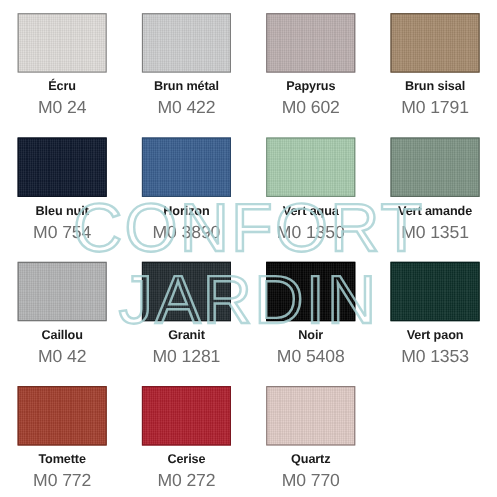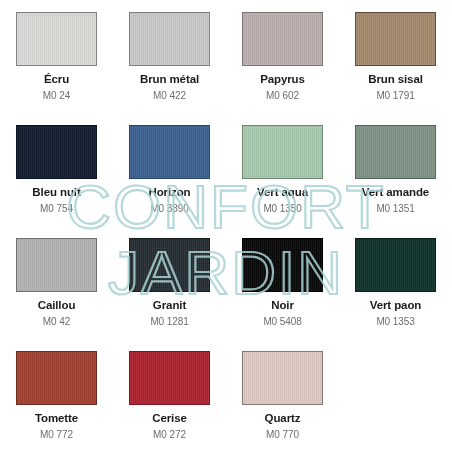--- a/index.html
+++ b/index.html
@@ -93,21 +93,21 @@
     font-weight: 700;
     color: #1b1b1b;
     line-height: 1.1;
     text-align: center;
     white-space: nowrap;
     letter-spacing: -0.1px;
   }
 
   .swatch-code {
     margin-top: 4px;
-    font-size: 10px;
+    font-size: 16px;
     font-weight: 400;
     color: #6d6d6d;
     line-height: 1.1;
     text-align: center;
     white-space: nowrap;
     letter-spacing: -0.1px;
   }
 </style>
 </head>
 <body>

